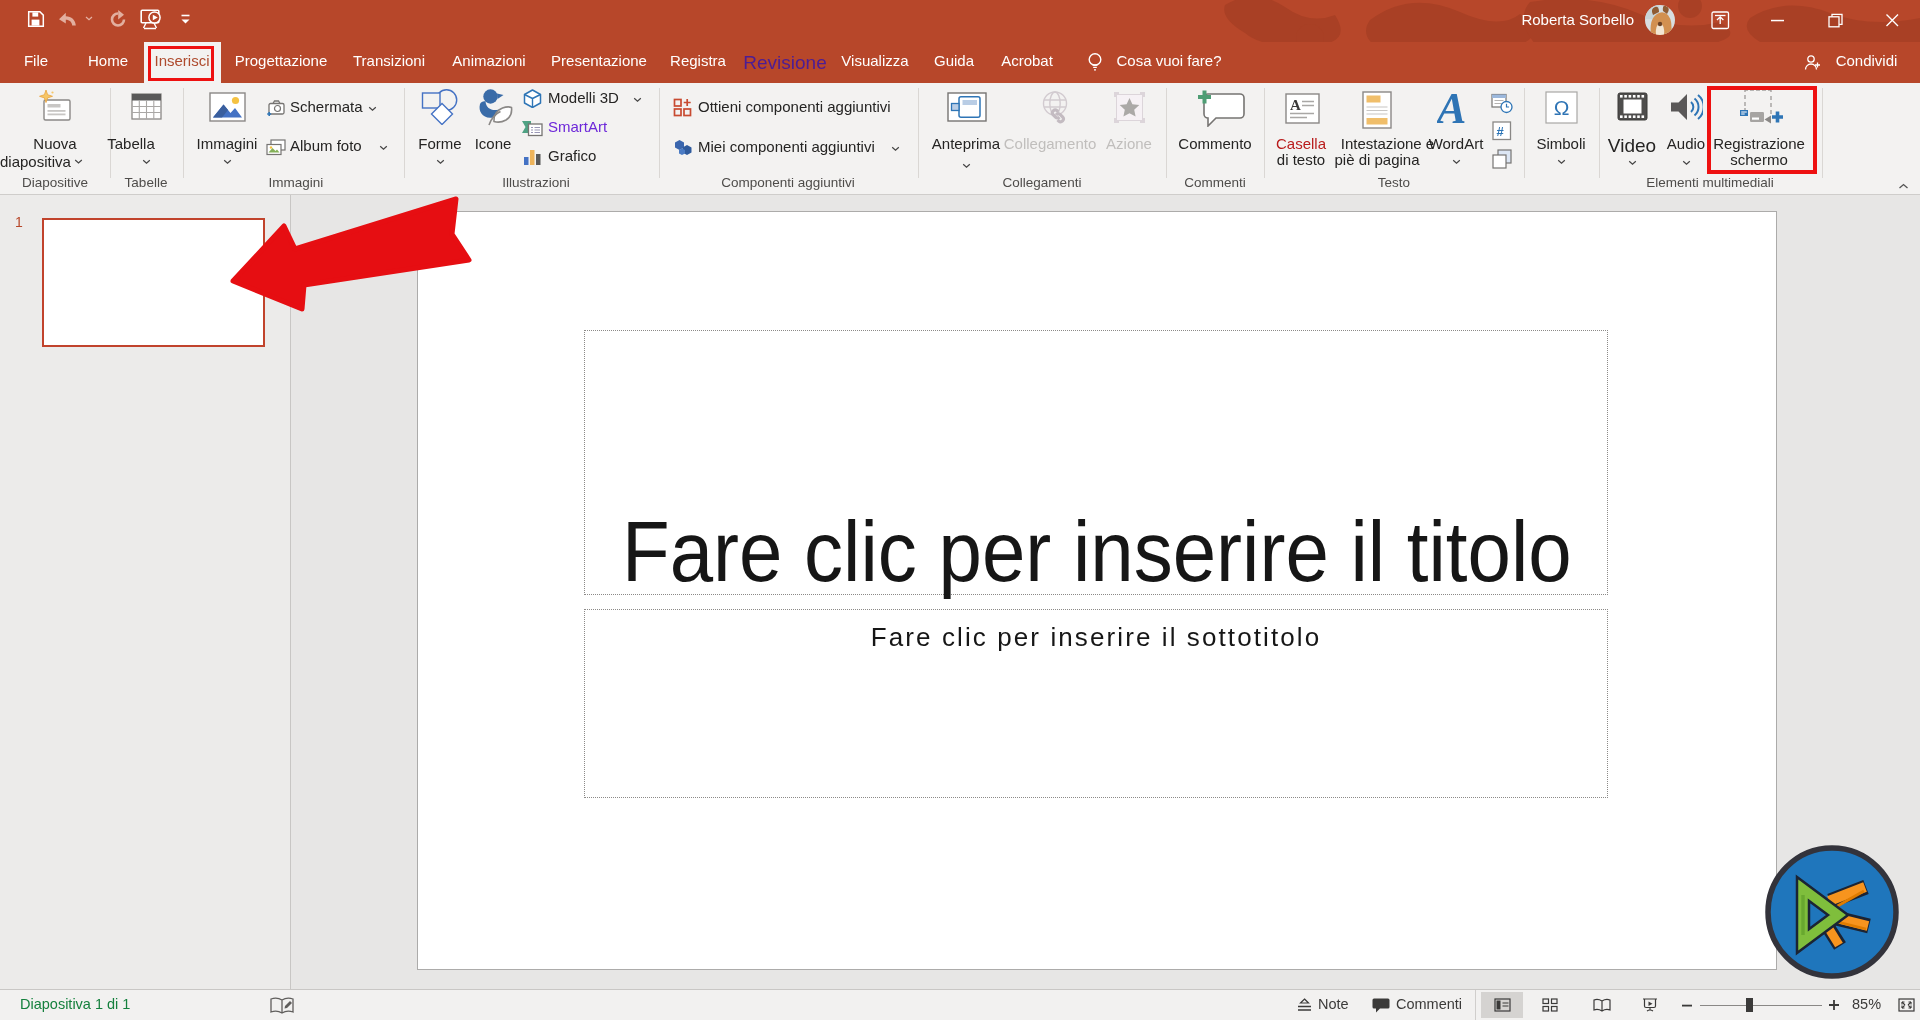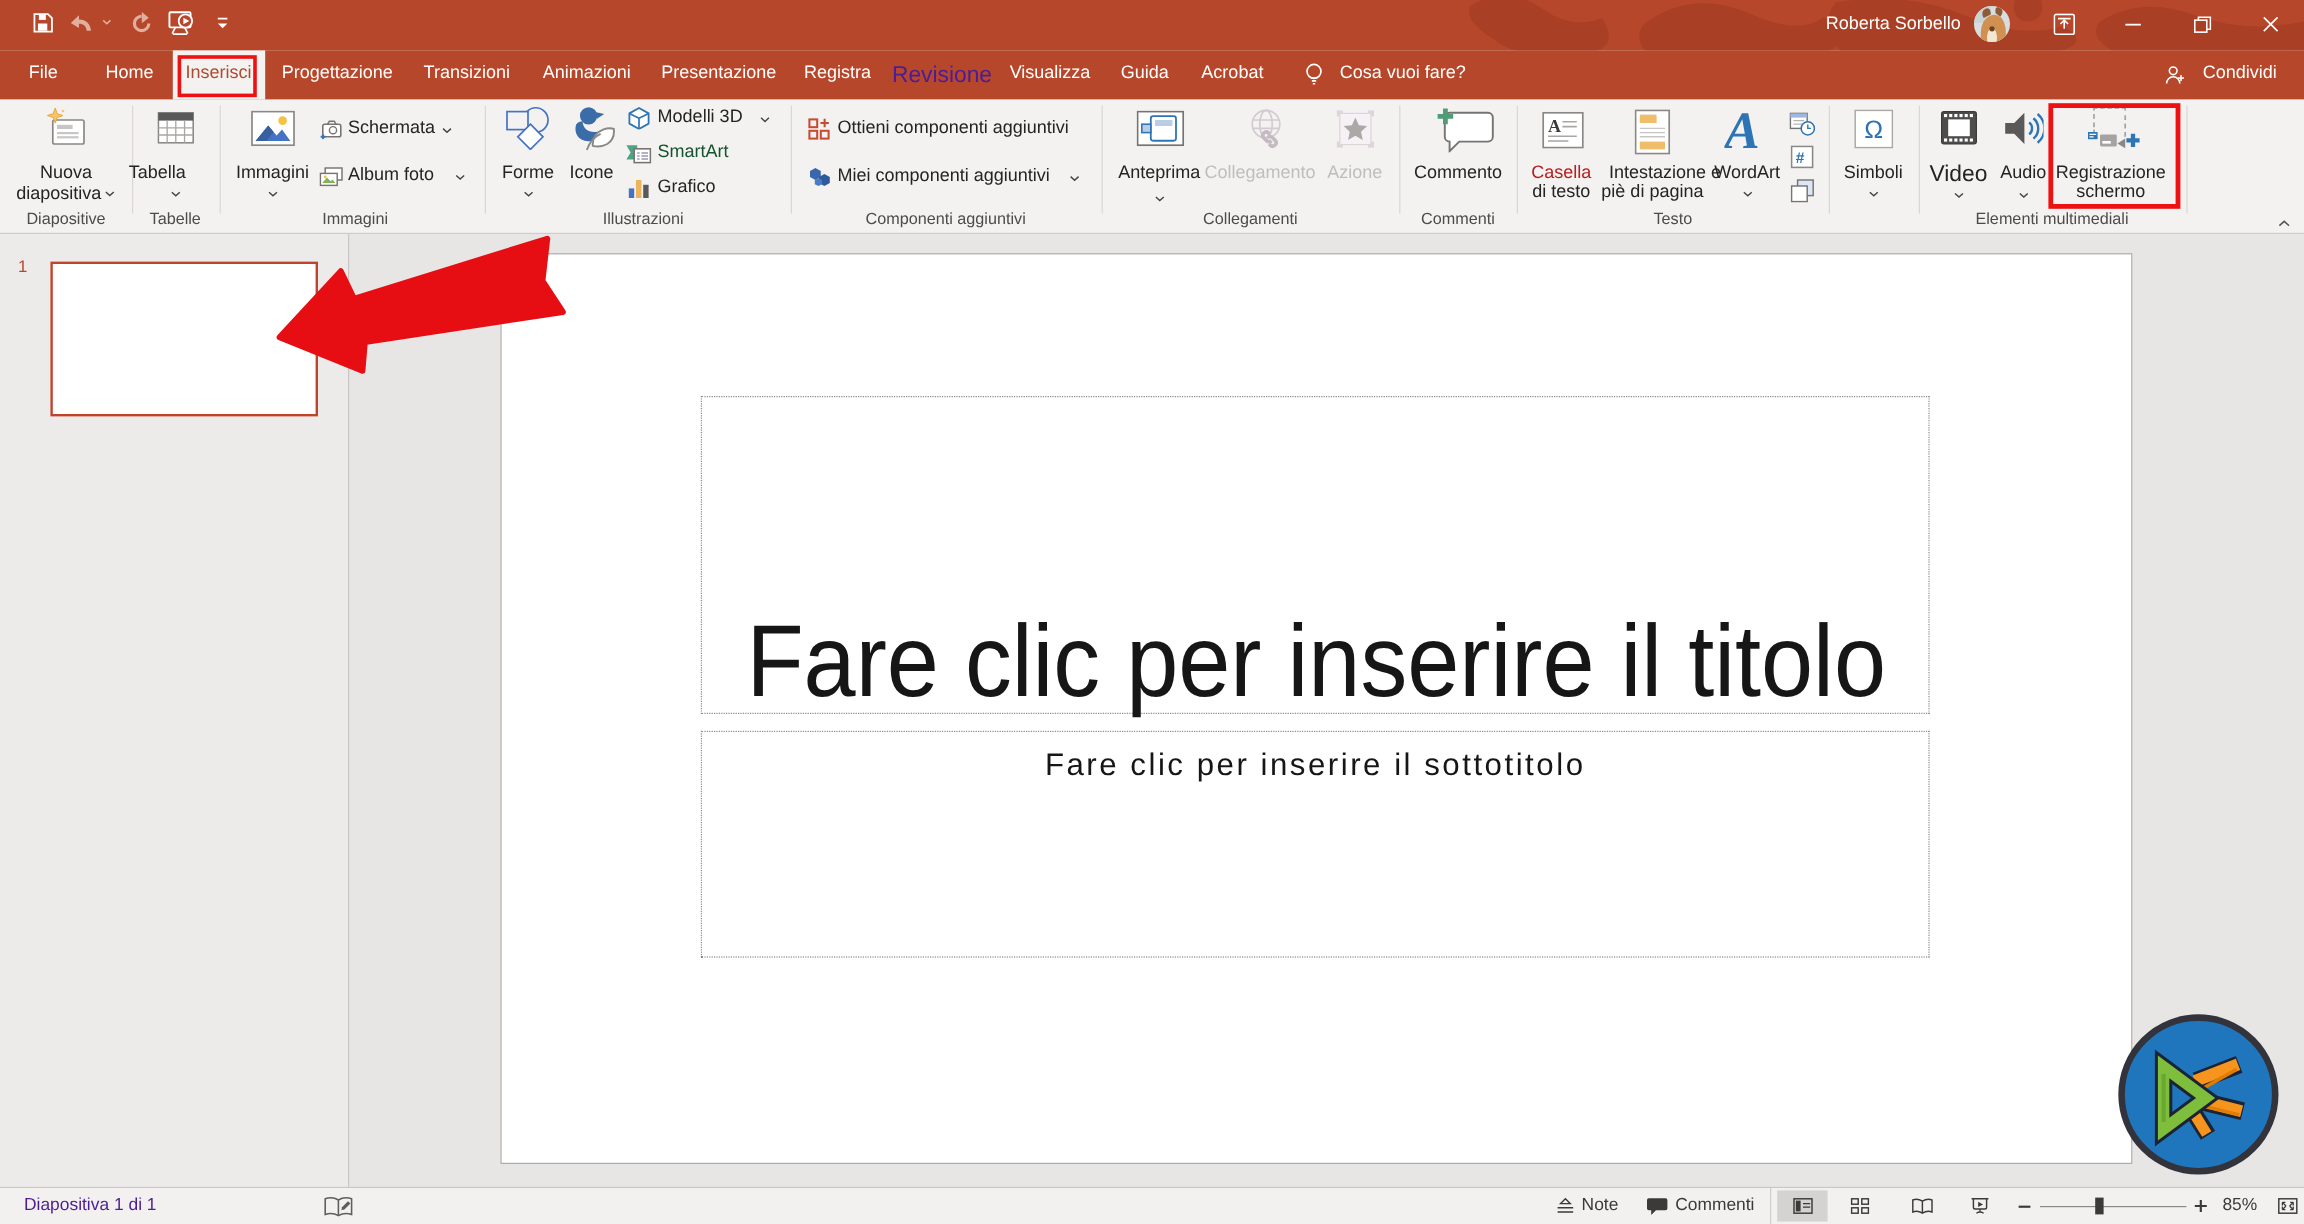--- a/index.html
+++ b/index.html
@@ -1,18 +1,18 @@
 <!DOCTYPE html>
 <html><head><meta charset="utf-8"><style>
 *{margin:0;padding:0;box-sizing:border-box}
 html,body{width:1920px;height:1020px;overflow:hidden}
 body{font-family:"Liberation Sans",sans-serif;position:relative;background:#E8E7E6}
 .abs{position:absolute}
 .ct{text-align:center}
-.row{display:flex;align-items:center;justify-content:center;gap:3px}
+.row{display:flex;align-items:center;gap:3px}
 </style></head><body>
 
 <div class="abs" style="left:0;top:0;width:1920px;height:42px;background:#B7472A;overflow:hidden">
 <svg width="1920" height="42" viewBox="0 0 1920 42" style="position:absolute;left:0;top:0">
       <g fill="#9E3B21" opacity="0.55">
         <path d="M1225 5 q30 -18 60 2 q25 18 50 8 q18 28 -20 30 q-50 5 -70 -12 q-25 -15 -20 -28z"></path>
         <path d="M1370 20 q40 -30 90 -8 q40 18 60 2 q30 22 -5 32 l-140 0 q-15 -12 -5 -26z"></path>
         <path d="M1530 2 q60 -10 110 12 q40 18 80 8 q25 15 -10 22 l-175 0 q-20 -25 -5 -42z"></path>
         <path d="M1750 18 q35 -22 80 -5 q40 15 90 5 l0 24 l-160 0 q-20 -12 -10 -24z"></path>
         <circle cx="1310" cy="38" r="14"></circle>
@@ -200,21 +200,21 @@
   </svg>
 <div class="abs" style="left:548px;top:89.0px;font-size:15px;color:#252423;white-space:nowrap;">Modelli 3D</div>
 <svg class="abs" style="left:633px;top:97px" width="9" height="6" viewBox="0 0 9 6">
     <path d="M1.2 1.2 L4.5 4.2 L7.8 1.2" stroke="#444" stroke-width="1.2" fill="none"></path>
   </svg>
 <svg class="abs" style="left:521px;top:119px" width="22" height="18" viewBox="0 0 22 18">
     <path d="M1 2 h9 v12 h-9 l3.5 -6 z" fill="#4FA284"></path>
     <rect x="7.5" y="5" width="13.5" height="11.5" fill="#fff" stroke="#767472" stroke-width="1.3"></rect>
     <path d="M10 8.5 h2 M13.5 8.5 h5.5 M10 11 h2 M13.5 11 h5.5 M10 13.5 h2 M13.5 13.5 h5.5" stroke="#9A98B6" stroke-width="1.1"></path>
   </svg>
-<div class="abs" style="left:548px;top:118.0px;font-size:15px;color:#14532d;white-space:nowrap;text-align:center;">SmartArt</div>
+<div class="abs" style="left:548px;top:118.0px;font-size:15px;color:#6d28d9;white-space:nowrap;text-align:center;">SmartArt</div>
 <svg class="abs" style="left:523px;top:147px" width="19" height="19" viewBox="0 0 19 19">
     <rect x="1" y="10" width="4.5" height="8" fill="#4472C4"></rect>
     <rect x="7" y="3" width="4.5" height="15" fill="#EEB45B"></rect>
     <rect x="13" y="7" width="4.5" height="11" fill="#595959"></rect>
   </svg>
 <div class="abs" style="left:548px;top:147.0px;font-size:15px;color:#252423;white-space:nowrap;">Grafico</div>
 <svg class="abs" style="left:673px;top:98px" width="20" height="20" viewBox="0 0 20 20">
     <g stroke="#C84B31" stroke-width="1.7" fill="none">
       <rect x="1.5" y="1.5" width="6.5" height="6.5"></rect>
       <rect x="1.5" y="11" width="6.5" height="6.5"></rect>
@@ -386,21 +386,21 @@
       <path d="M72 79 L104 87" stroke="#E07C00" stroke-width="2.5"></path>
       <path d="M41 47 L41 99 L76 73 Z" fill="none" stroke="#1B2434" stroke-width="14.5" stroke-linejoin="miter"></path>
       <path d="M41 47 L41 99 L76 73 Z" fill="none" stroke="#7FBE3C" stroke-width="9.5" stroke-linejoin="miter"></path>
       <path d="M41 53 L41 93" stroke="#68A82F" stroke-width="3.5"></path>
     </g>
   </svg>
 <svg class="abs" style="left:225px;top:190px" width="255" height="125" viewBox="0 0 255 125">
     <path d="M8 91 L59 36 L70 59 L231 9 L227 44 L244 70 L79 95 L77 119 z" fill="#E60E12" stroke="#E60E12" stroke-width="5" stroke-linejoin="round"></path>
   </svg>
 <div class="abs" style="left:0;top:989px;width:1920px;height:31px;background:#F2F1F0;border-top:1px solid #C9C7C5"></div>
-<div class="abs" style="left:20px;top:996.3px;font-size:14.5px;color:#4c1d95;white-space:nowrap;">Diapositiva 1 di 1</div>
+<div class="abs" style="left:20px;top:996.3px;font-size:14.5px;color:#15803d;white-space:nowrap;">Diapositiva 1 di 1</div>
 <svg class="abs" style="left:270px;top:997px" width="26" height="18" viewBox="0 0 26 18">
     <path d="M1 2 q6 -2 11 1 q5 -3 11 -1 v13 q-6 -2 -11 1 q-5 -3 -11 -1 z M12 3 v13" fill="none" stroke="#605E5C" stroke-width="1.3"></path>
     <path d="M15 9 l5 -5 2 2 -5 5 -2.5 0.5 z" fill="#605E5C"></path>
   </svg>
 <svg class="abs" style="left:1296px;top:998px" width="17" height="15" viewBox="0 0 17 15">
     <path d="M8.5 1 L12.5 5 H4.5 z" fill="none" stroke="#3B3A39" stroke-width="1.2"></path>
     <path d="M2 8.5 h13 M2 12 h13" stroke="#3B3A39" stroke-width="1.3"></path>
   </svg>
 <div class="abs" style="left:1318px;top:996.3px;font-size:14.5px;color:#3B3A39;white-space:nowrap;">Note</div>
 <svg class="abs" style="left:1372px;top:997px" width="20" height="17" viewBox="0 0 20 17">

